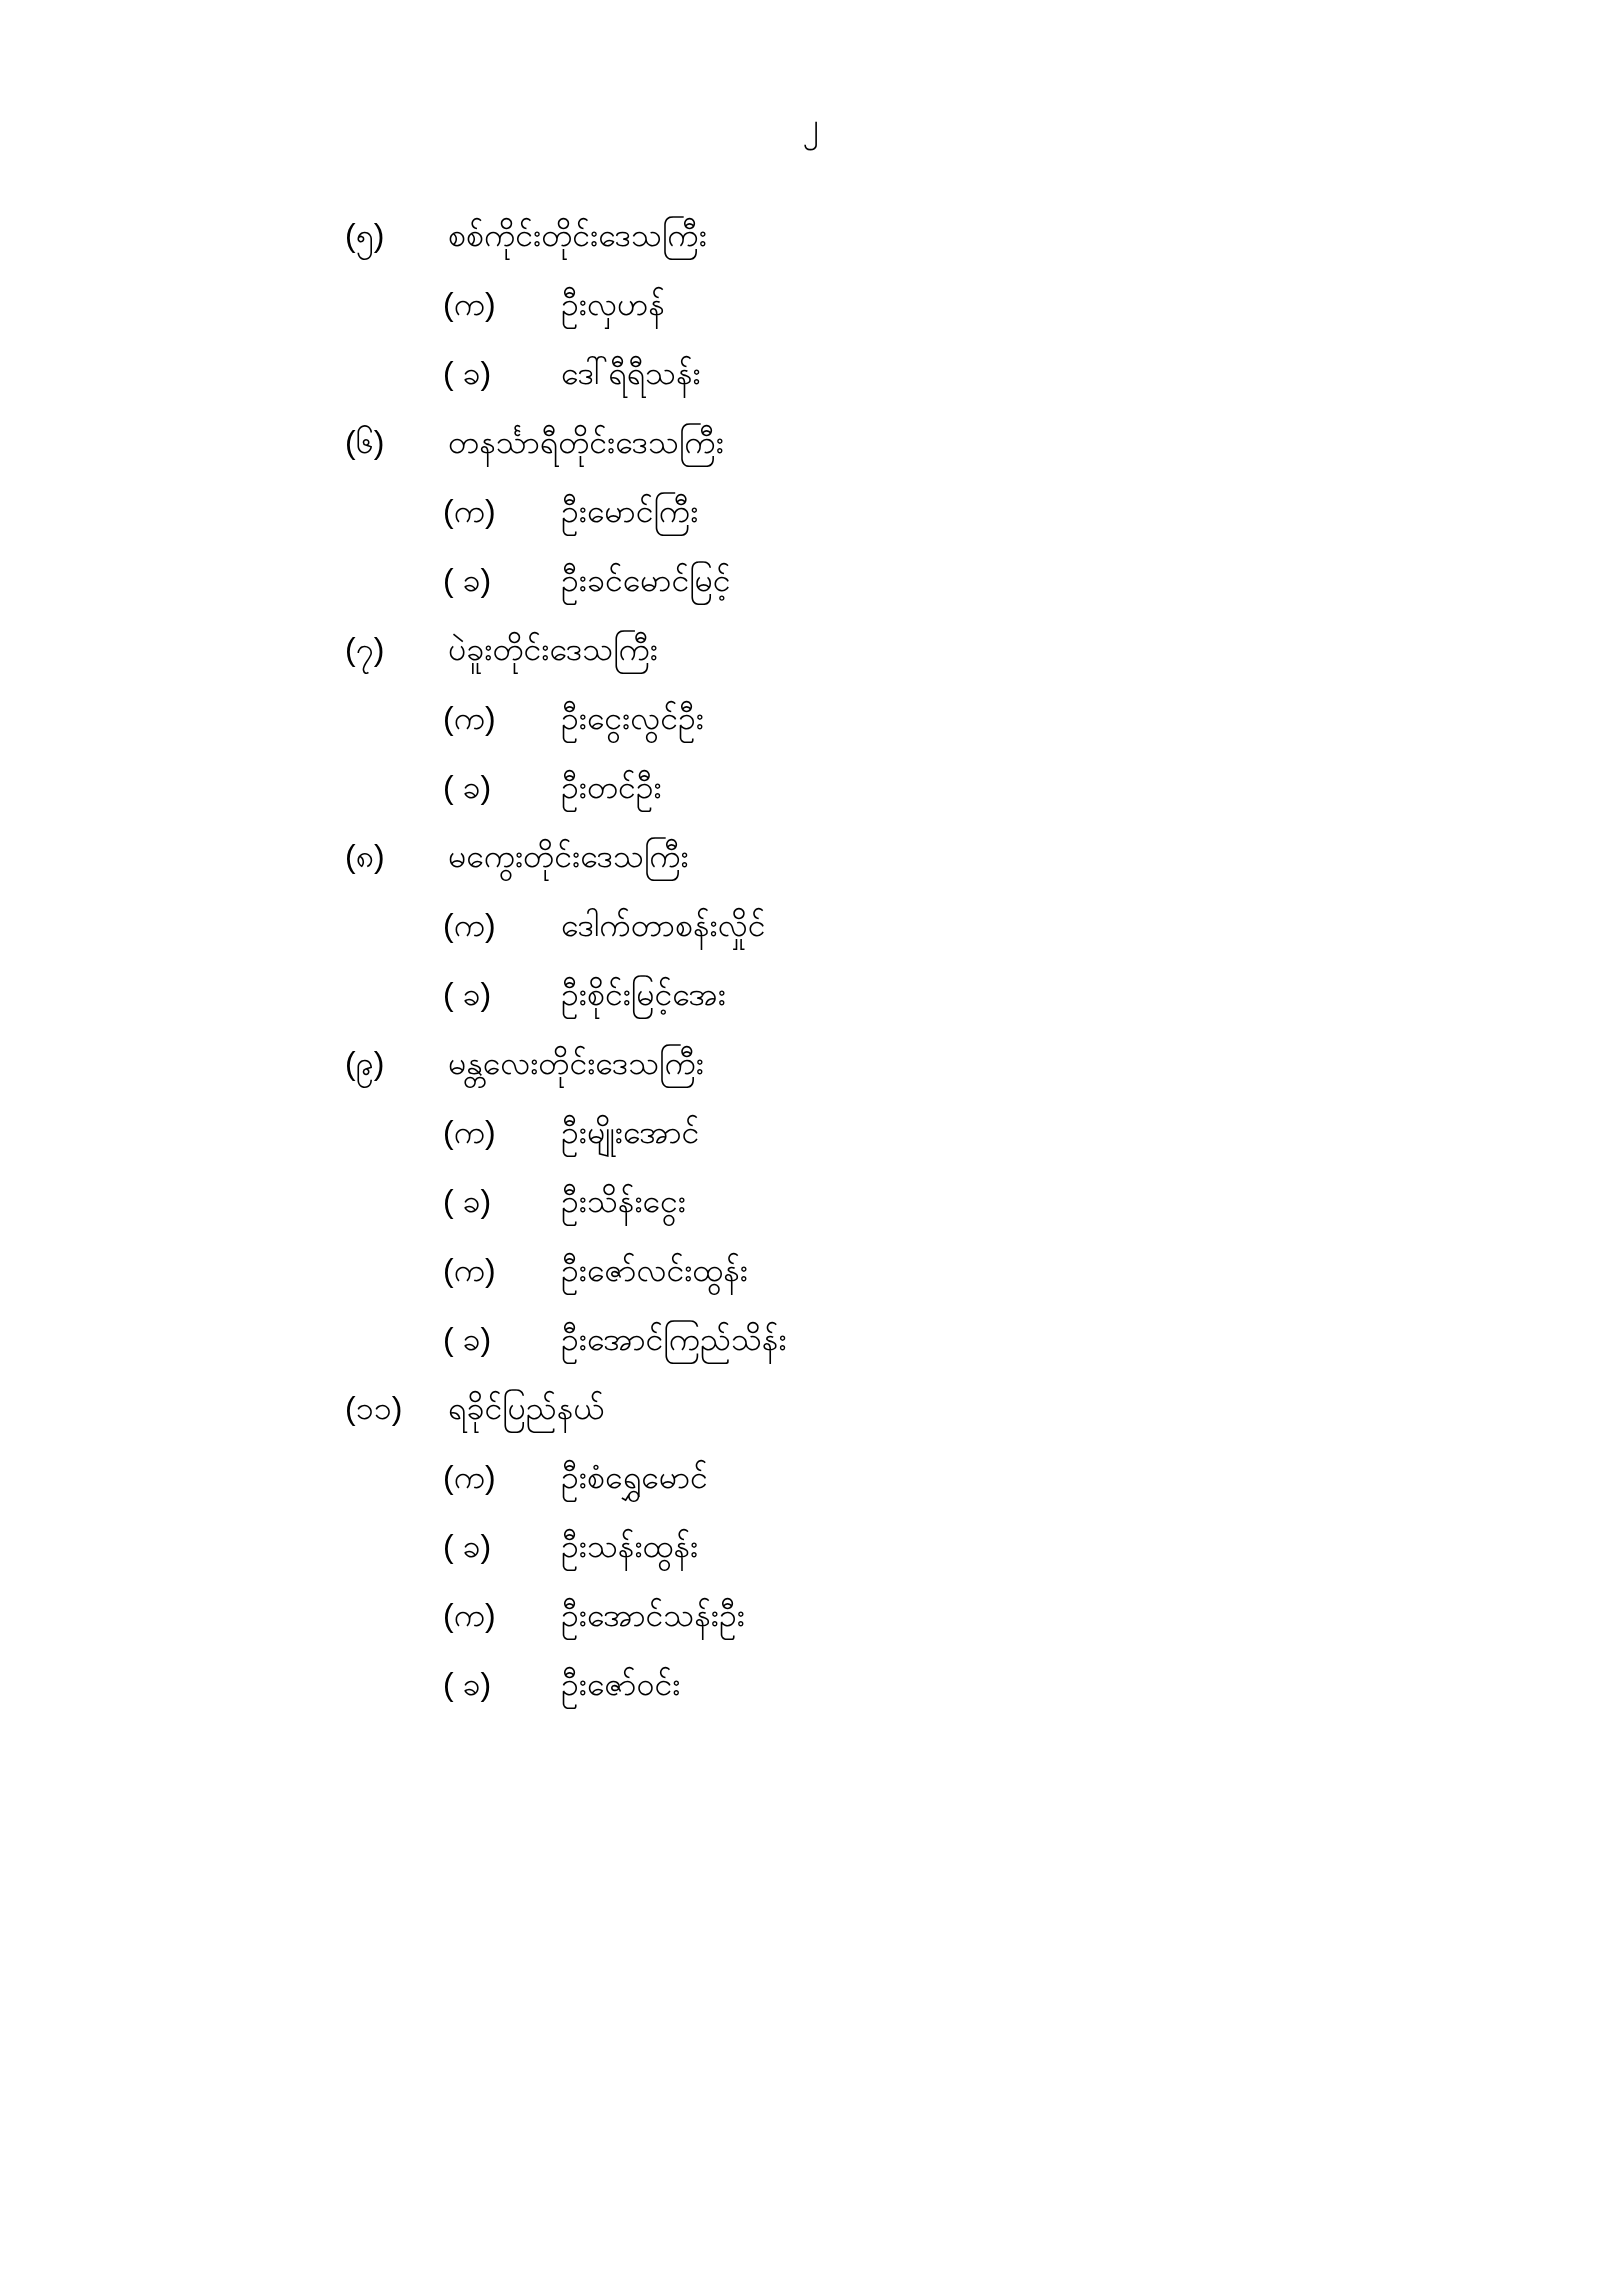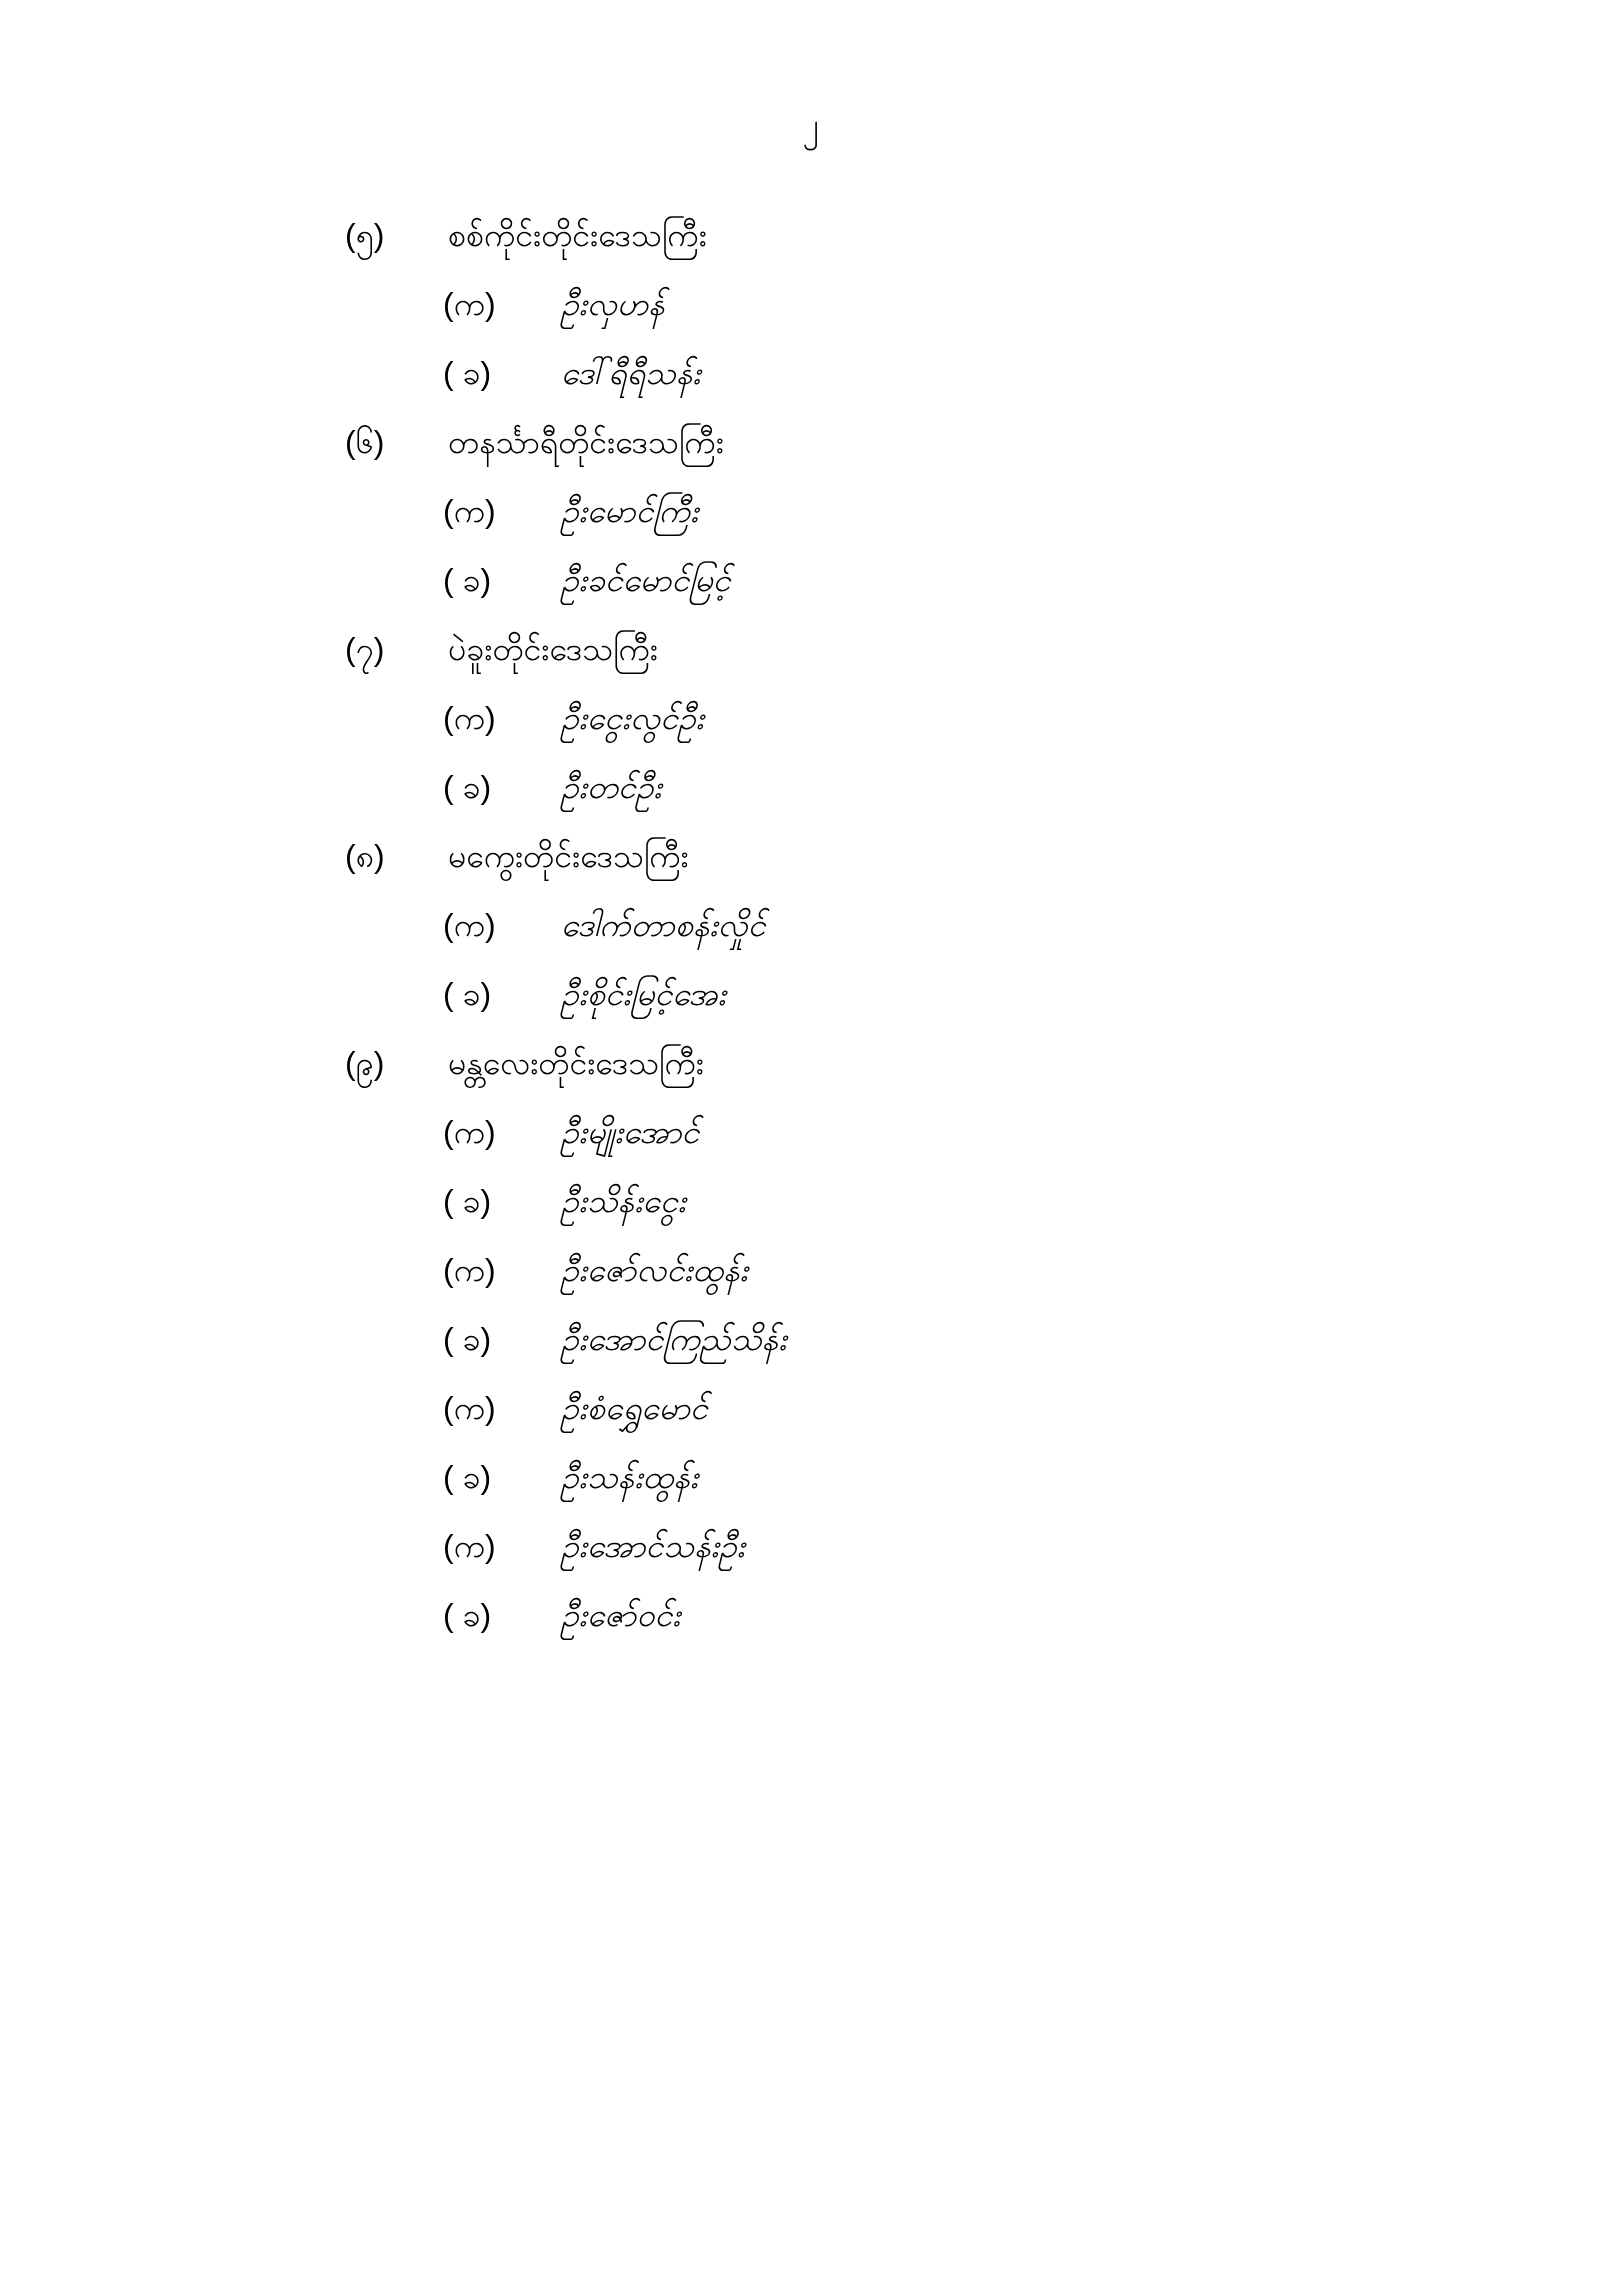--- a/index.html
+++ b/index.html
@@ -60,21 +60,20 @@
     margin-bottom: 37px;
     padding-left: 98px;
   }
   .sub .num {
     width: 118px;
     flex: 0 0 118px;
     white-space: nowrap;
   }
   .sub .name {
     white-space: nowrap;
-    font-style: italic;
   }
 </style>
 </head>
 <body>
 
 <div class="page">
 
   <div class="page-number">၂</div>
 
   <div class="content">
@@ -159,20 +158,24 @@
         <span class="num">(က)</span>
         <span class="name">ဦးဇော်လင်းထွန်း</span>
       </div>
       <div class="sub">
         <span class="num">( ခ)</span>
         <span class="name">ဦးအောင်ကြည်သိန်း</span>
       </div>
     </div>
 
     <div class="group">
+      <div class="group-head">
+        <span class="num">(၁၁)</span>
+        <span class="title">ရခိုင်ပြည်နယ်</span>
+      </div>
       <div class="sub">
         <span class="num">(က)</span>
         <span class="name">ဦးစံရွှေမောင်</span>
       </div>
       <div class="sub">
         <span class="num">( ခ)</span>
         <span class="name">ဦးသန်းထွန်း</span>
       </div>
     </div>
 

